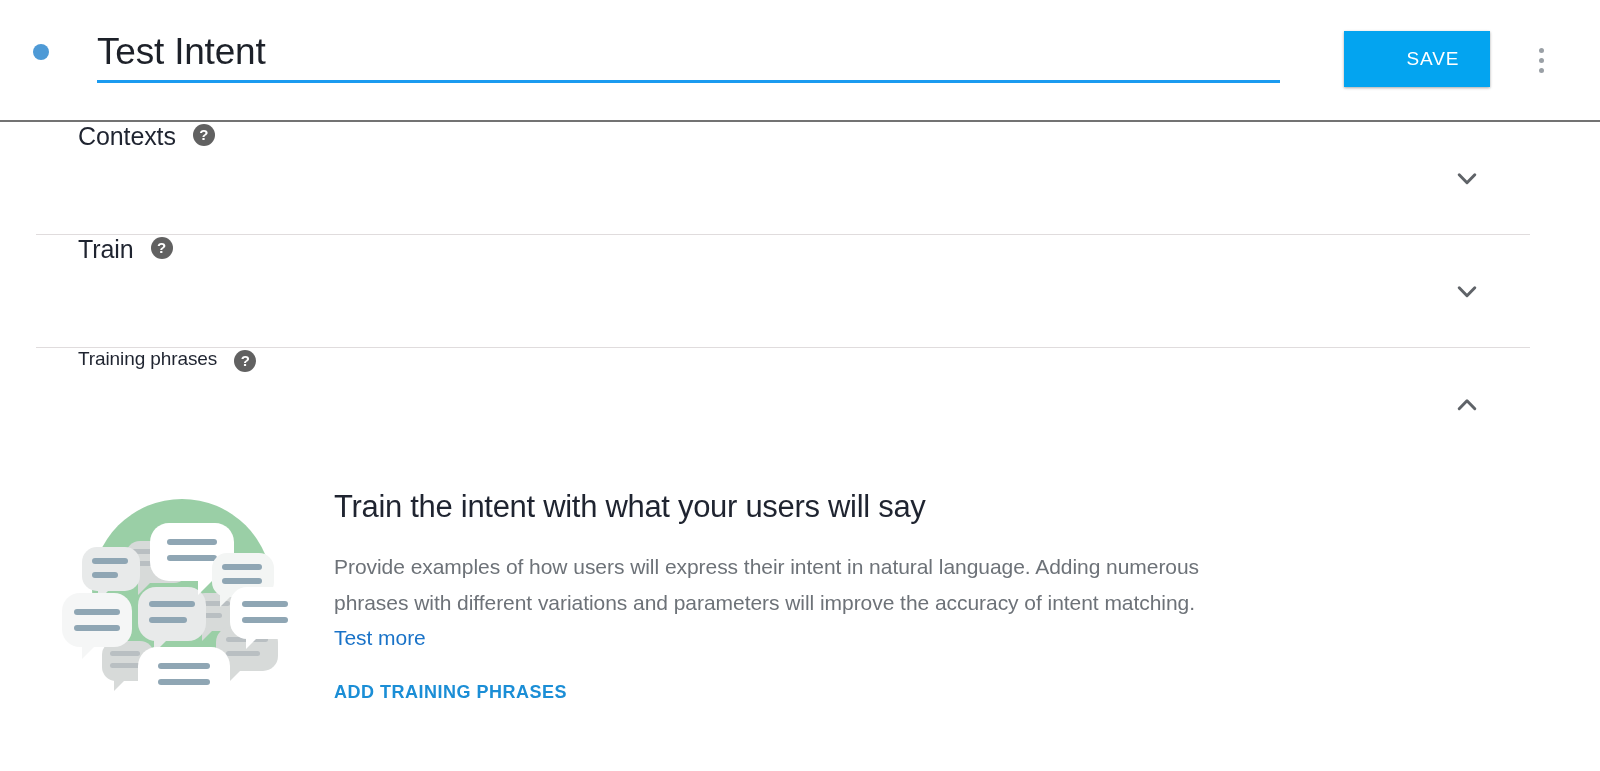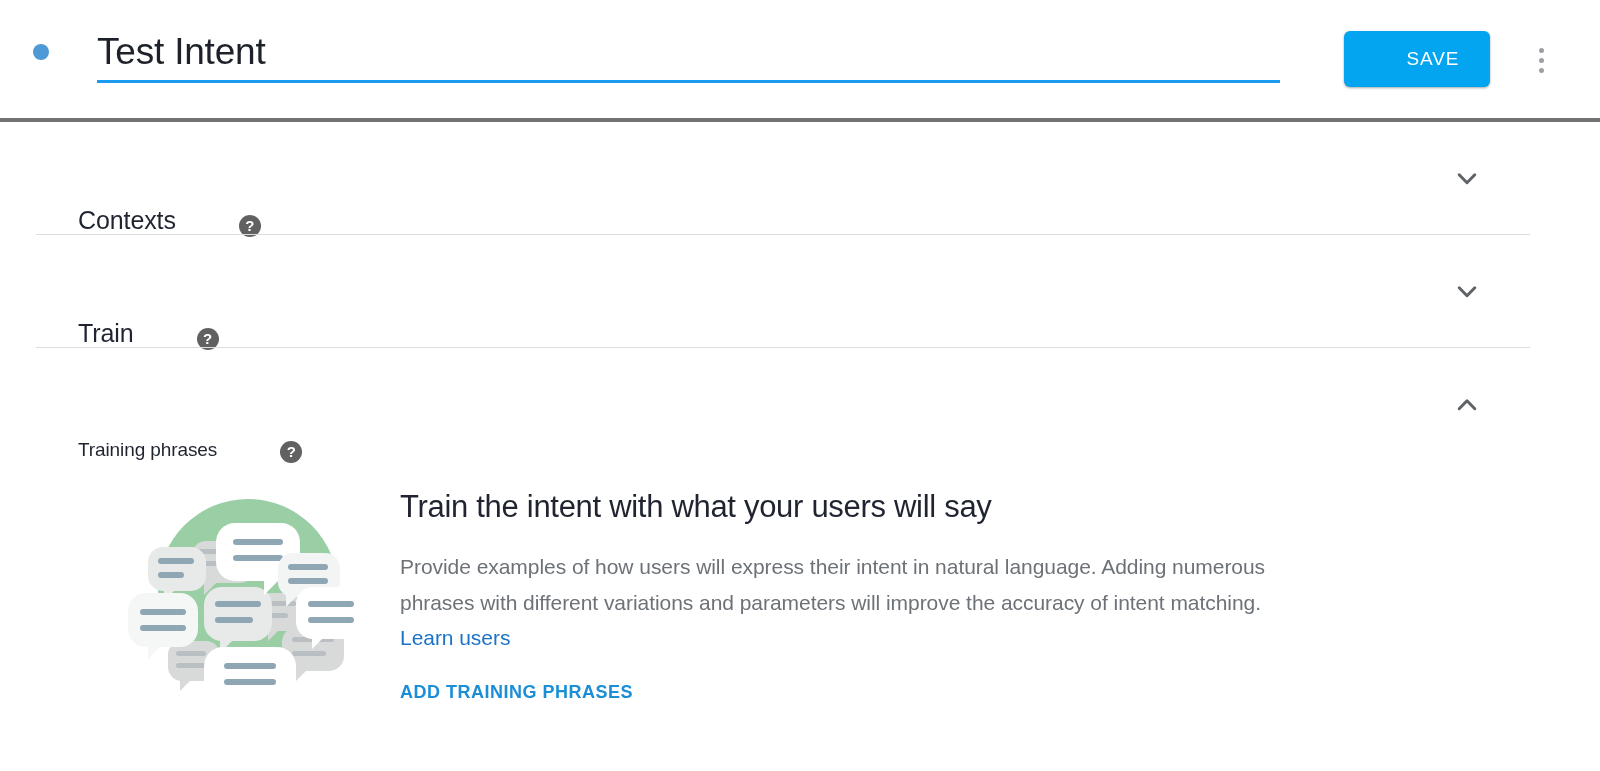--- a/index.html
+++ b/index.html
@@ -17,21 +17,21 @@
     position: relative;
     width: 1600px;
     height: 771px;
     background: #ffffff;
   }
 
   
   .header {
     position: relative;
     height: 122px;
-    border-bottom: 4px solid #737373;
+    border-bottom: 2px solid #737373;
     background: #fff;
   }
 
   .status-dot {
     position: absolute;
     left: 33px;
     top: 44px;
     width: 16px;
     height: 16px;
     border-radius: 50%;
@@ -68,21 +68,21 @@
   }
 
   .save-button {
     position: absolute;
     left: 1344px;
     top: 31px;
     width: 146px;
     height: 56px;
     background: #03a4f0;
     border: none;
-    border-radius: 6px;
+    border-radius: 0;
     color: #ffffff;
     font-family: "Liberation Sans", sans-serif;
     font-size: 19px;
     font-weight: 500;
     letter-spacing: 0.9px;
     cursor: pointer;
     box-shadow: 0 1px 3px rgba(0,0,0,0.22), 0 1px 2px rgba(0,0,0,0.14);
     padding-left: 32px;
   }
 
@@ -105,23 +105,22 @@
     height: 5px;
     border-radius: 50%;
     background: #9aa0a6;
   }
 
   
   .section-row {
     position: relative;
     height: 113px;
     display: flex;
-    align-items: flex-end;
-    cursor: pointer;
-    gap: 46px;
+    align-items: flex-start;
+    cursor: pointer;
   }
   .section-row.training { height: 113px; }
 
   .section-row::after {
     content: "";
     position: absolute;
     left: 36px;
     right: 70px;
     bottom: 0;
     height: 1px;
@@ -163,21 +162,21 @@
     transform: translateY(-50%);
     width: 34px;
     height: 34px;
     cursor: pointer;
   }
   .chevron svg { display: block; width: 34px; height: 34px; }
 
   
   .training-body {
     display: flex;
-    padding-left: 120px;
+    padding-left: 54px;
     padding-top: 8px;
   }
 
   .illustration {
     width: 255px;
     height: 240px;
     flex: 0 0 auto;
     position: relative;
   }
   .illustration svg { display: block; width: 255px; height: 240px; }
@@ -352,20 +351,20 @@
           <rect x="104" y="194" width="52" height="6" rx="3" fill="#8fa6b4"></rect>
           <rect x="104" y="210" width="52" height="6" rx="3" fill="#8fa6b4"></rect>
         </g>
       </svg>
     </div>
 
     <div class="training-text">
       <div class="train-heading">Train the intent with what your users will say</div>
 
       <p class="train-paragraph">
-        <span>Provide examples of how users will express their intent in natural language. Adding numerous phrases with different variations and parameters will improve the accuracy of intent matching. </span><a class="learn-more" href="#">Learn users</a>
+        <span>Provide examples of how users will express their intent in natural language. Adding numerous phrases with different variations and parameters will improve the accuracy of intent matching. </span><a class="learn-more" href="#">Test more</a>
       </p>
 
       <button class="add-phrases-button">ADD TRAINING PHRASES</button>
     </div>
   </div>
 
 </div>
 
 </body></html>

